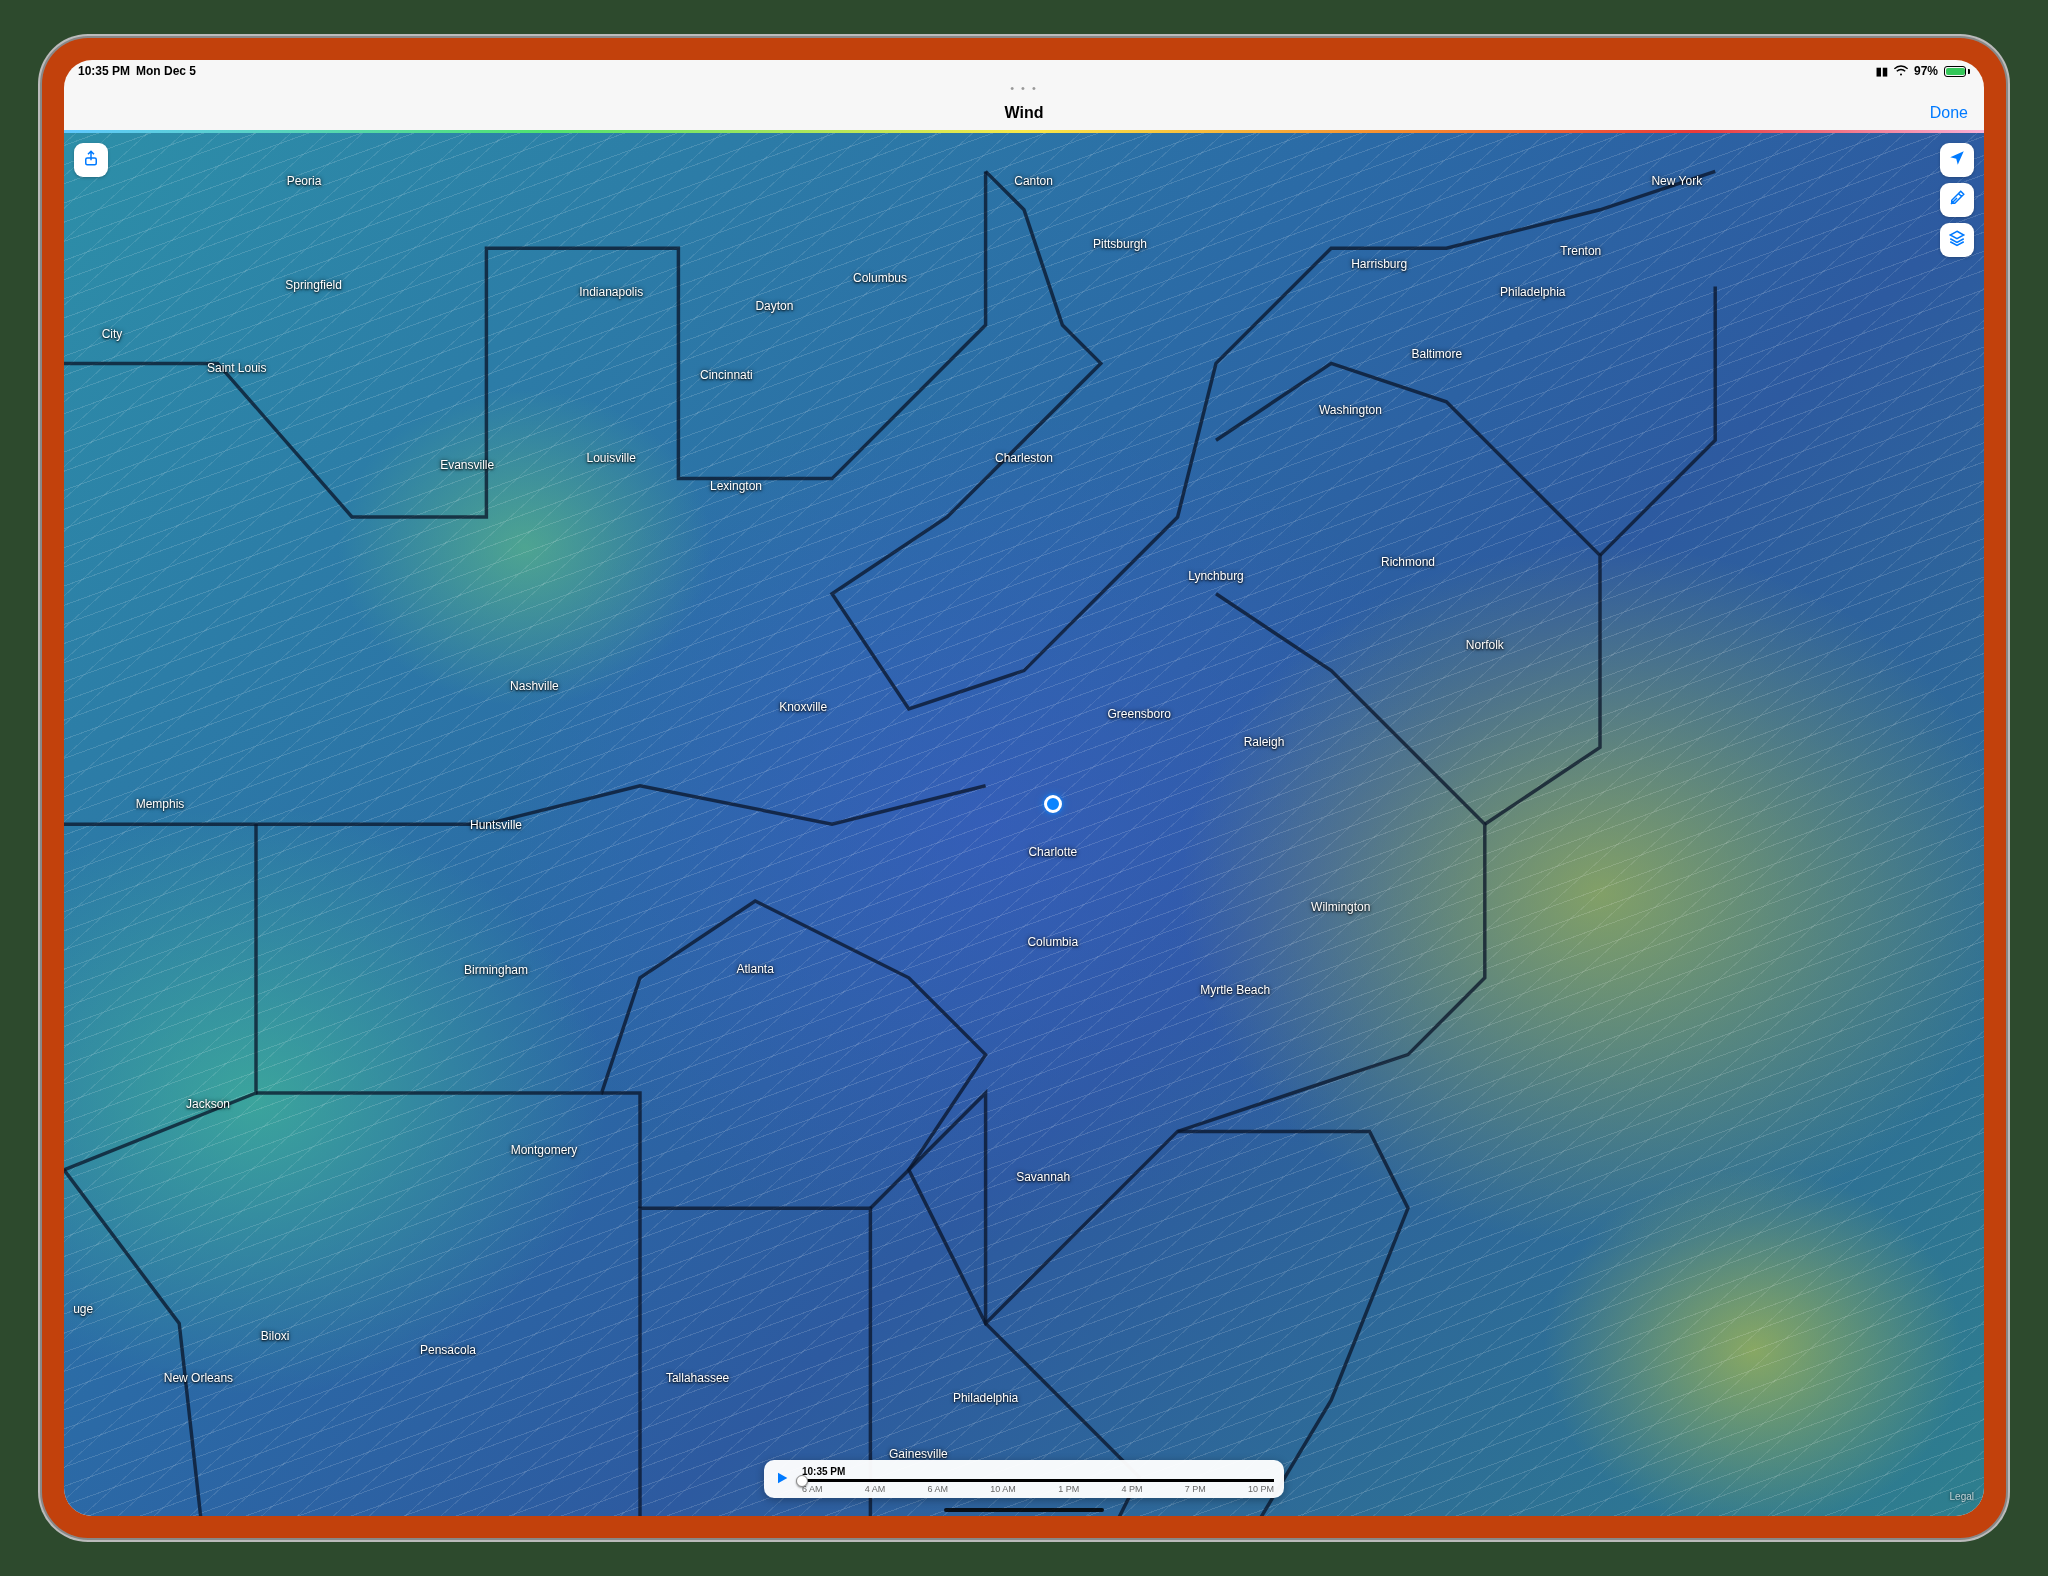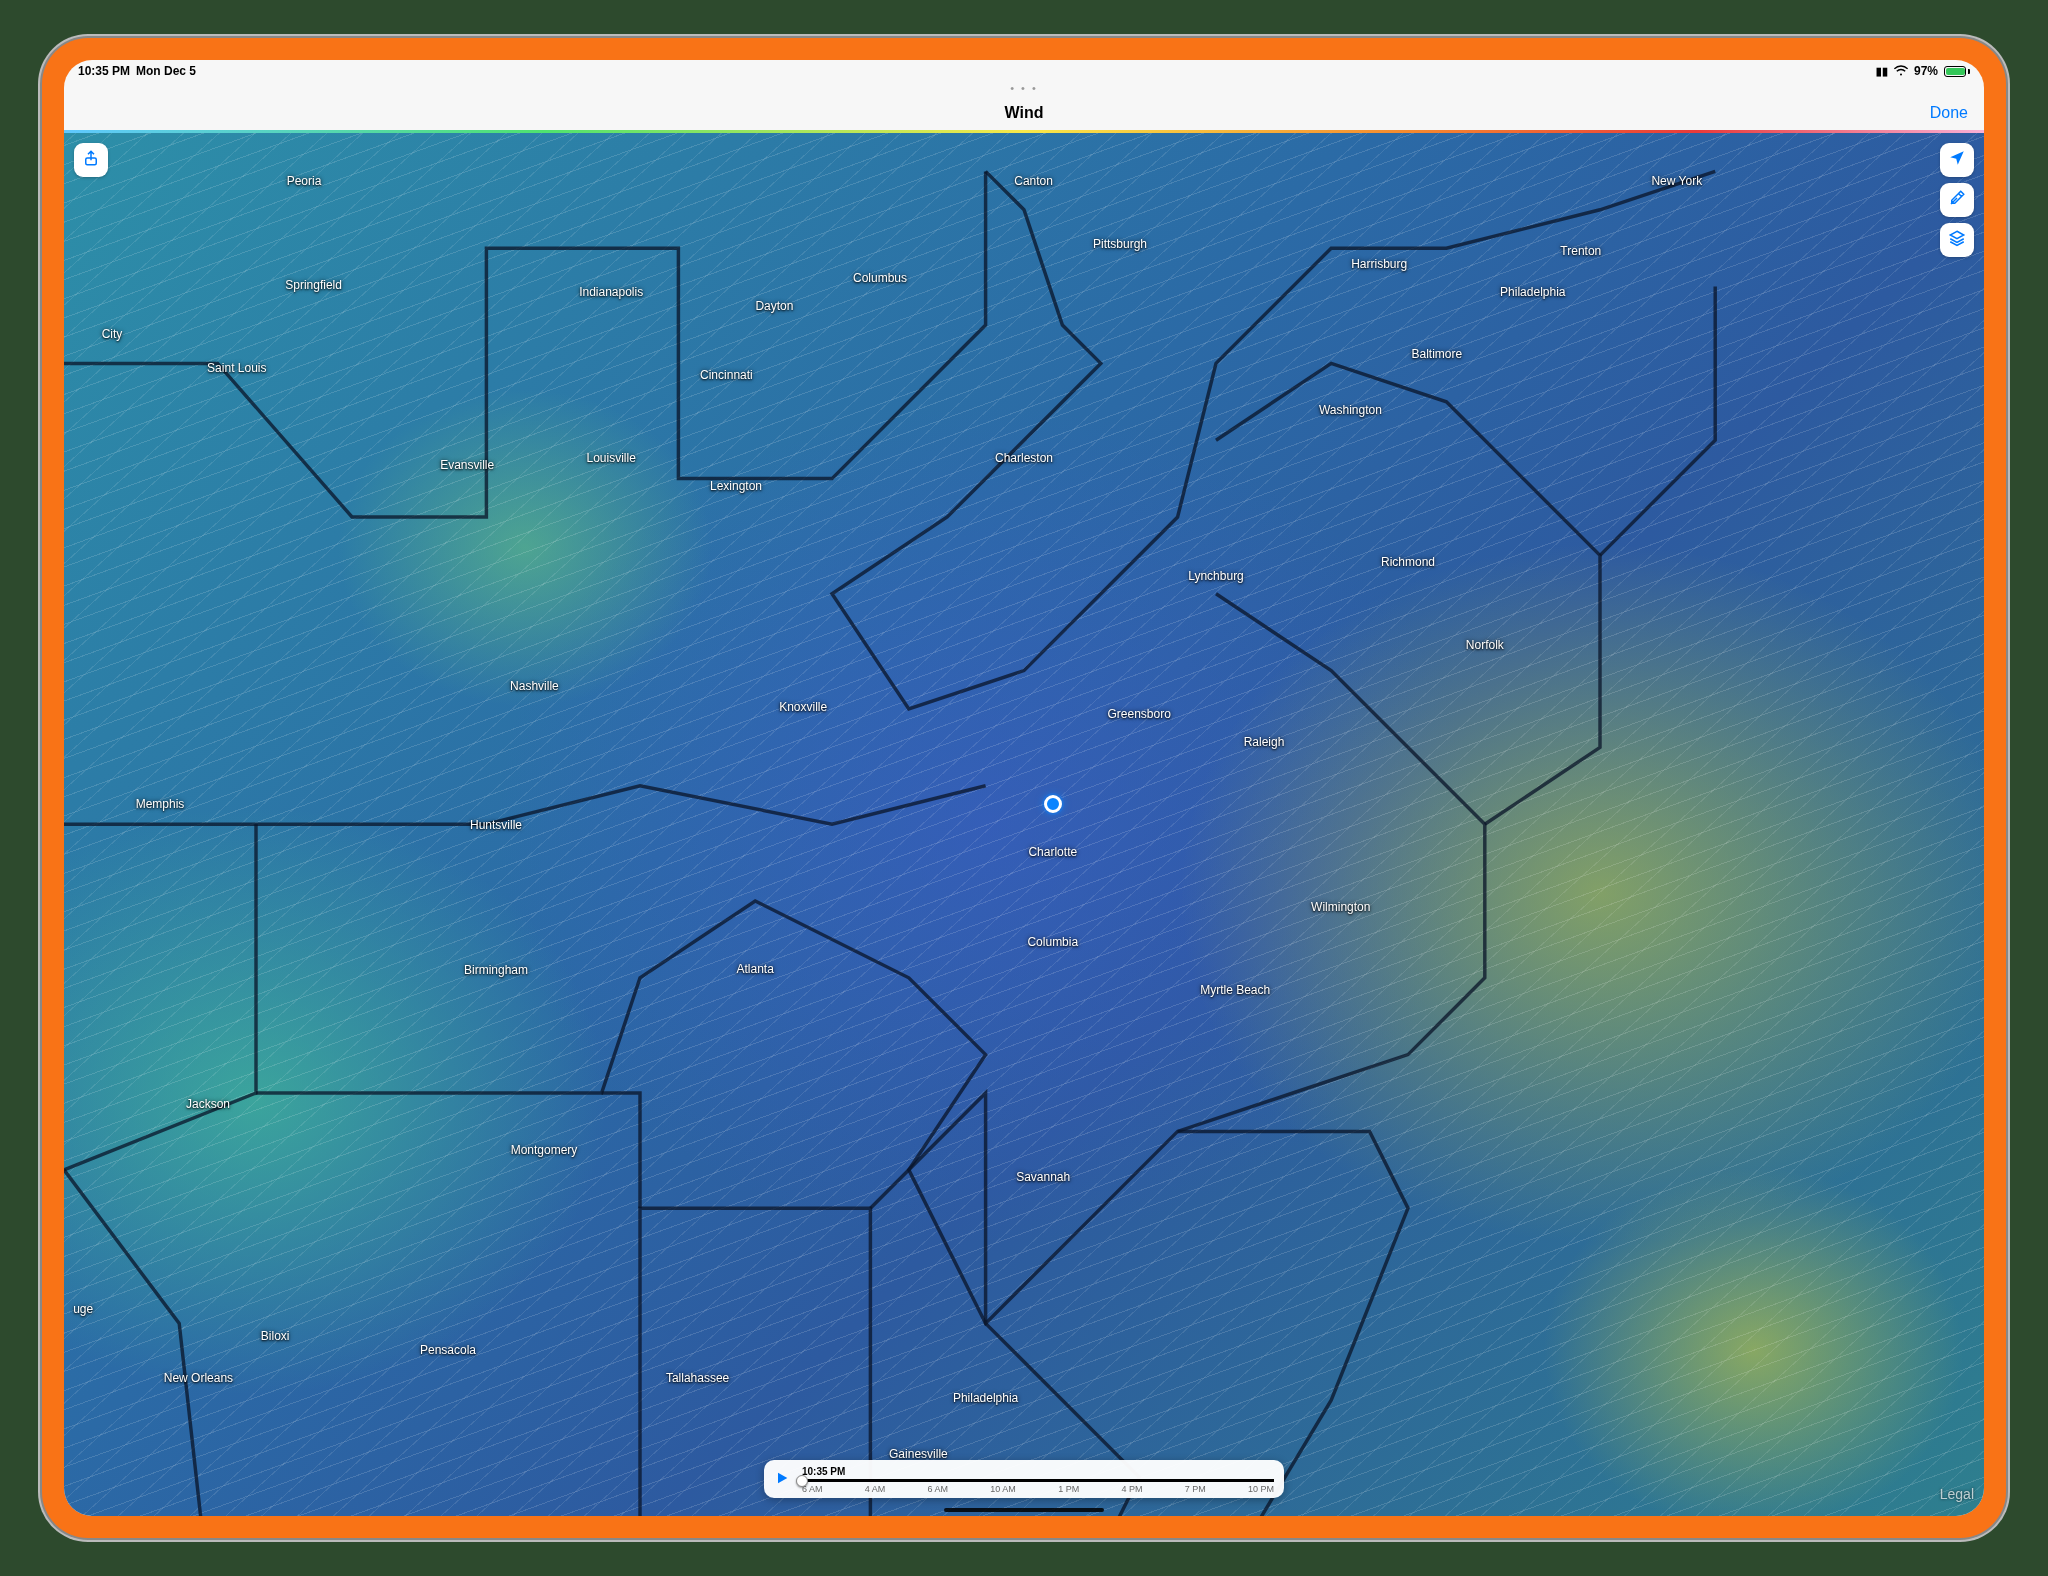--- a/index.html
+++ b/index.html
@@ -5,21 +5,21 @@
   * { margin: 0; padding: 0; box-sizing: border-box; }
   html, body { width: 100%; height: 100%; font-family: -apple-system, "Helvetica Neue", Arial, sans-serif; background: #2d4a2d; }
   .device-frame {
     width: 100%; height: 100%;
     padding: 38px 42px;
     background: #2d4a2d;
     display: flex; align-items: center; justify-content: center;
   }
   .bezel {
     width: 100%; height: 100%;
-    background: #f97316;
+    background: #c2410c;
     border-radius: 46px;
     padding: 22px;
     box-shadow: 0 0 0 2px #888, 0 0 0 4px #bbb;
   }
   .screen {
     width: 100%; height: 100%;
     background: #f7f7f7;
     border-radius: 28px;
     overflow: hidden;
     position: relative;
@@ -97,21 +97,21 @@
     padding: 6px 10px 4px 8px; box-shadow: 0 2px 8px rgba(0,0,0,0.3);
     display: flex; align-items: center; gap: 10px;
   }
   .play-btn { color: #007aff; flex-shrink: 0; width: 20px; height: 24px; display:flex; align-items:center; justify-content:center; }
   .timeline-body { flex: 1; position: relative; }
   .tl-now { font-size: 10px; font-weight: 700; color: #000; margin-bottom: 1px; }
   .tl-track { height: 3px; background: #000; position: relative; margin: 2px 0 2px 0; }
   .tl-knob { position: absolute; top: 50%; left: 0%; width: 12px; height: 12px; border-radius: 50%; background:#fff; border:1px solid #888; box-shadow:0 1px 2px rgba(0,0,0,0.4); transform: translate(-50%, -50%); }
   .tl-ticks { display: flex; justify-content: space-between; font-size: 9px; color: #666; margin-top: 2px; }
   .home-indicator { position: absolute; bottom: 4px; left: 50%; transform: translateX(-50%); width: 160px; height: 4px; border-radius: 3px; background: #000; opacity: 0.85; }
-  .legal { position:absolute; right:10px; bottom:14px; font-size:14px; color:rgba(255,255,255,0.7); text-shadow:0 0 3px rgba(0,0,0,0.7);}
+  .legal { position:absolute; right:10px; bottom:14px; font-size:10px; color:rgba(255,255,255,0.7); text-shadow:0 0 3px rgba(0,0,0,0.7);}
 </style>
 </head>
 <body>
 
 <div class="device-frame">
   <div class="bezel">
     <div class="screen">
 
       <div class="statusbar">
         <div class="left">

